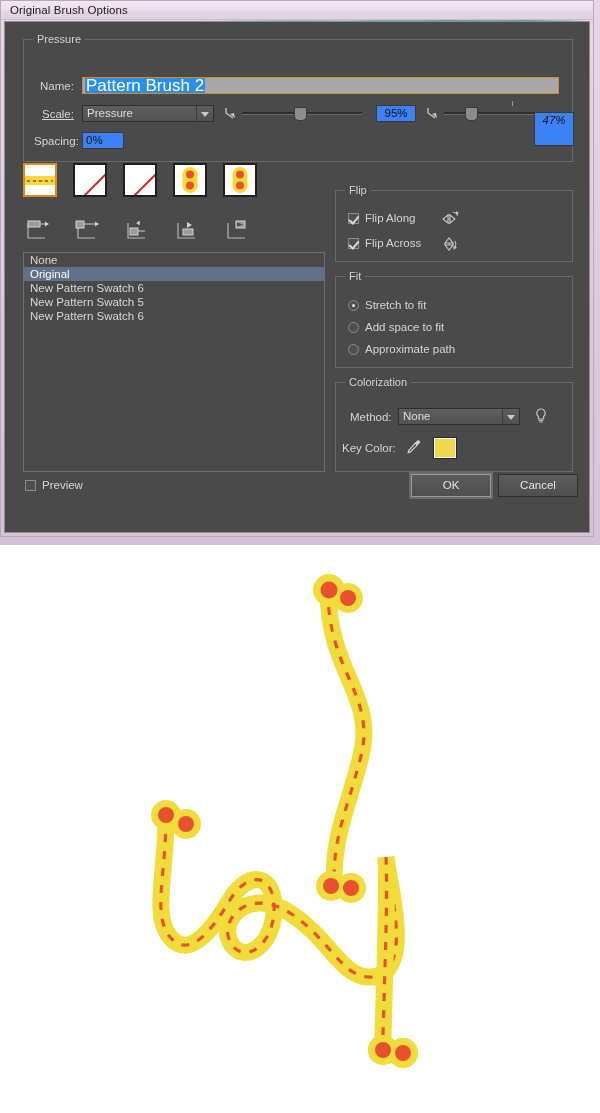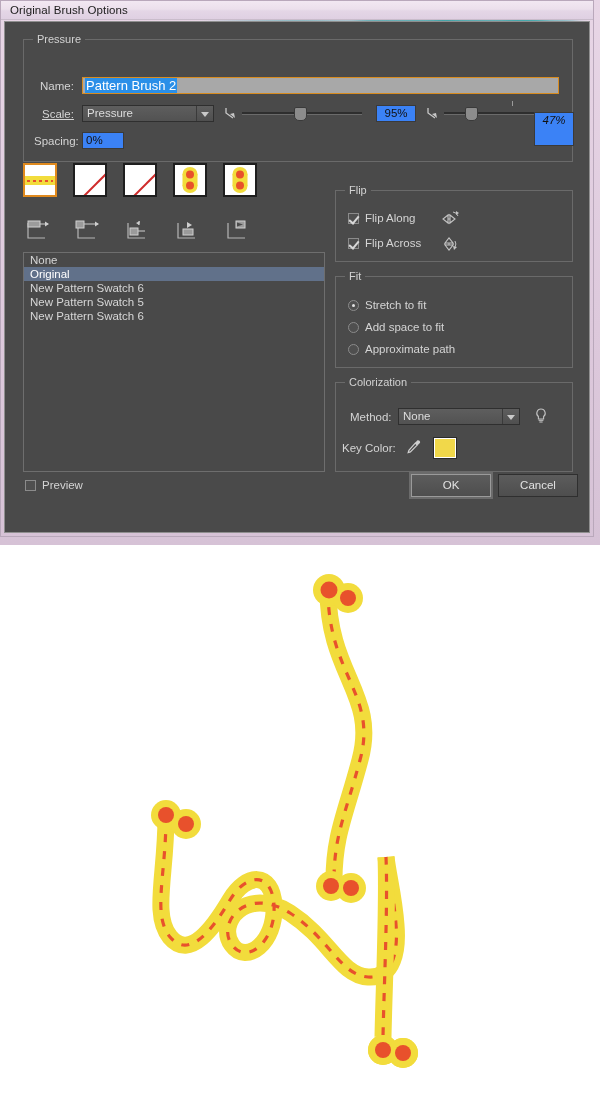--- a/index.html
+++ b/index.html
@@ -71,21 +71,21 @@
   }
 
   .lbl{color:#d4d4d4;font-size:11.5px;white-space:nowrap;position:absolute;}
 
   
   .txtinput{
     position:absolute;
     background:#a8a8a8;
     border:1px solid #d88c20;
     box-sizing:border-box;
-    font-size:13px;
+    font-size:17px;
     color:#111;
     line-height:15px;
     padding:0 2px;
     overflow:hidden;
     white-space:nowrap;
   }
   .txtinput .sel{
     background:#2a8fe8;color:#ffffff;padding:0 1px;
   }
   .numfield{

